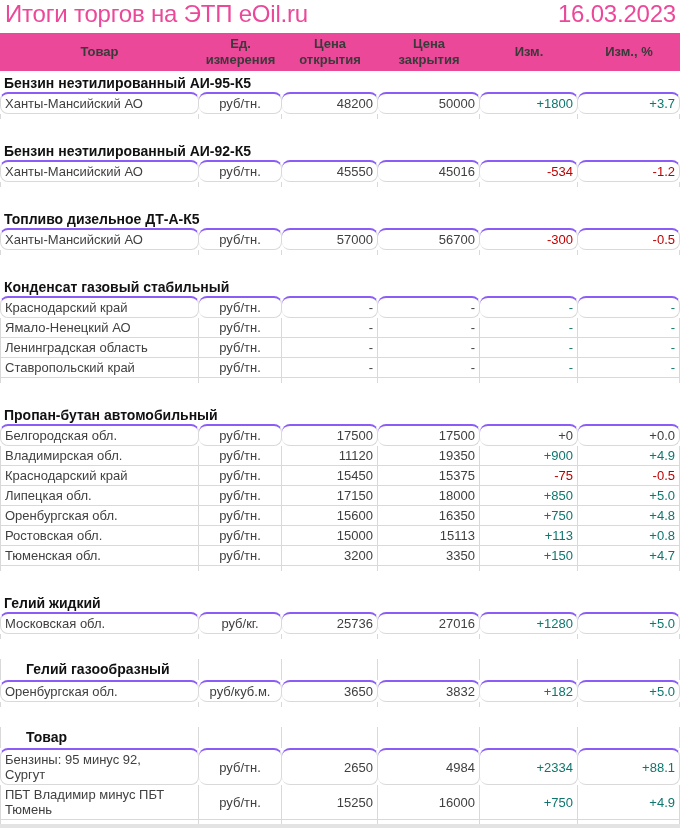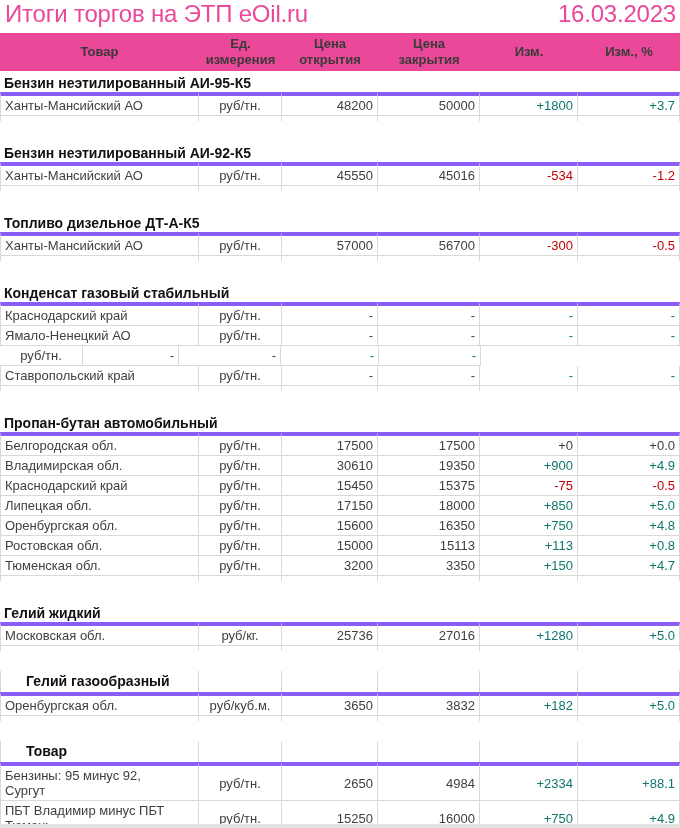--- a/index.html
+++ b/index.html
@@ -15,21 +15,21 @@
   .c1{width:199px;} .c2{width:83px;} .c3{width:96px;} .c4{width:102px;} .c5{width:98px;} .c6{width:102px;}
   .section-title{font-weight:bold;font-size:14px;color:#111;line-height:16px;
       padding:4px 0 1px 4px;box-sizing:border-box;height:21px;white-space:nowrap;}
   .trow{display:flex;}
   .td{box-sizing:border-box;display:flex;align-items:center;font-size:13px;line-height:15px;
       color:#404040;padding:2px 4px;min-height:20px;
       border-right:1px solid #d9d9d9;border-bottom:1px solid #d9d9d9;}
   .td.c1{border-left:1px solid #d9d9d9;justify-content:flex-start;padding-right:16px;}
   .td.c2{justify-content:center;}
   .td.num{justify-content:flex-end;padding-right:4px;text-align:right;}
-  .trow.first .td{border-top:4px solid #8b5cf6;}
+  .trow.first .td{border-top:2px solid #8b5cf6;border-radius:8px;}
   .trow.title-row .td{border-bottom:none;min-height:21px;}
   .trow.title-row .td.c1{font-weight:bold;font-size:14px;color:#111;white-space:nowrap;padding-left:25px;}
   .stub{display:flex;height:5px;}
   .stub .sc{box-sizing:border-box;border-right:1px solid #d9d9d9;height:5px;}
   .stub .sc.c1{border-left:1px solid #d9d9d9;}
   .gap{height:20px;}
   .up{color:#0f766e;}
   .down{color:#c00000;}
   .flat{color:#404040;}
   .bottom-strip{position:absolute;left:0;right:0;bottom:0;height:4px;background:#e3e3e3;}
@@ -118,20 +118,21 @@
       </div>
       <div class="trow">
         <div class="td c1">Ямало-Ненецкий АО</div>
         <div class="td c2">руб/тн.</div>
         <div class="td c3 num">-</div>
         <div class="td c4 num">-</div>
         <div class="td c5 num up">-</div>
         <div class="td c6 num up">-</div>
       </div>
       <div class="trow">
+        <div class="td c1">Ленинградская область</div>
         <div class="td c2">руб/тн.</div>
         <div class="td c3 num">-</div>
         <div class="td c4 num">-</div>
         <div class="td c5 num up">-</div>
         <div class="td c6 num up">-</div>
       </div>
       <div class="trow">
         <div class="td c1">Ставропольский край</div>
         <div class="td c2">руб/тн.</div>
         <div class="td c3 num">-</div>
@@ -153,21 +154,21 @@
         <div class="td c1">Белгородская обл.</div>
         <div class="td c2">руб/тн.</div>
         <div class="td c3 num">17500</div>
         <div class="td c4 num">17500</div>
         <div class="td c5 num flat">+0</div>
         <div class="td c6 num flat">+0.0</div>
       </div>
       <div class="trow">
         <div class="td c1">Владимирская обл.</div>
         <div class="td c2">руб/тн.</div>
-        <div class="td c3 num">30610</div>
+        <div class="td c3 num">11120</div>
         <div class="td c4 num">19350</div>
         <div class="td c5 num up">+900</div>
         <div class="td c6 num up">+4.9</div>
       </div>
       <div class="trow">
         <div class="td c1">Краснодарский край</div>
         <div class="td c2">руб/тн.</div>
         <div class="td c3 num">15450</div>
         <div class="td c4 num">15375</div>
         <div class="td c5 num down">-75</div>

